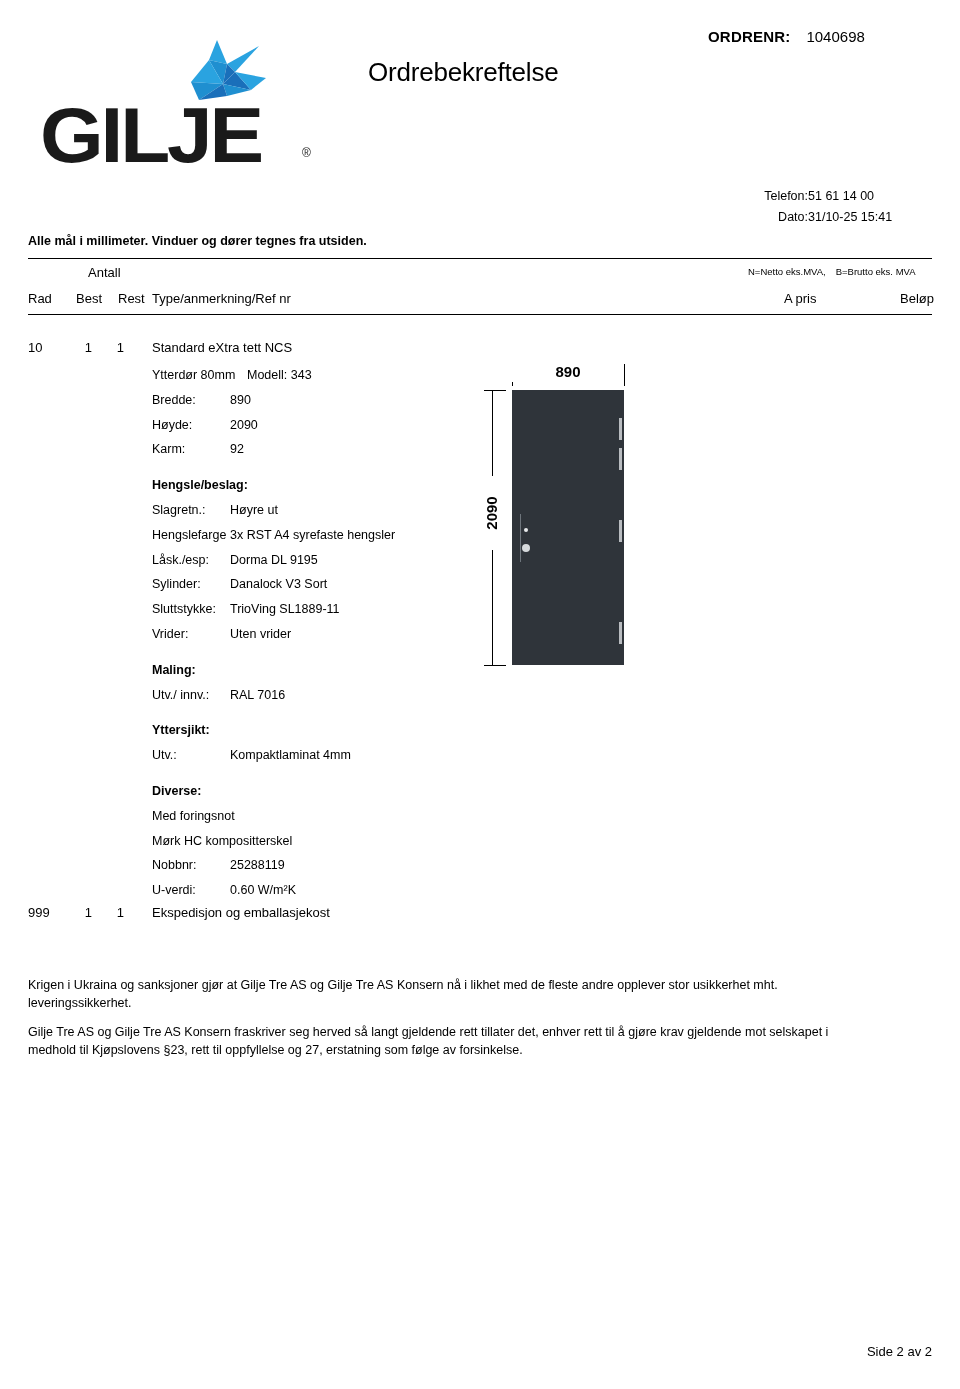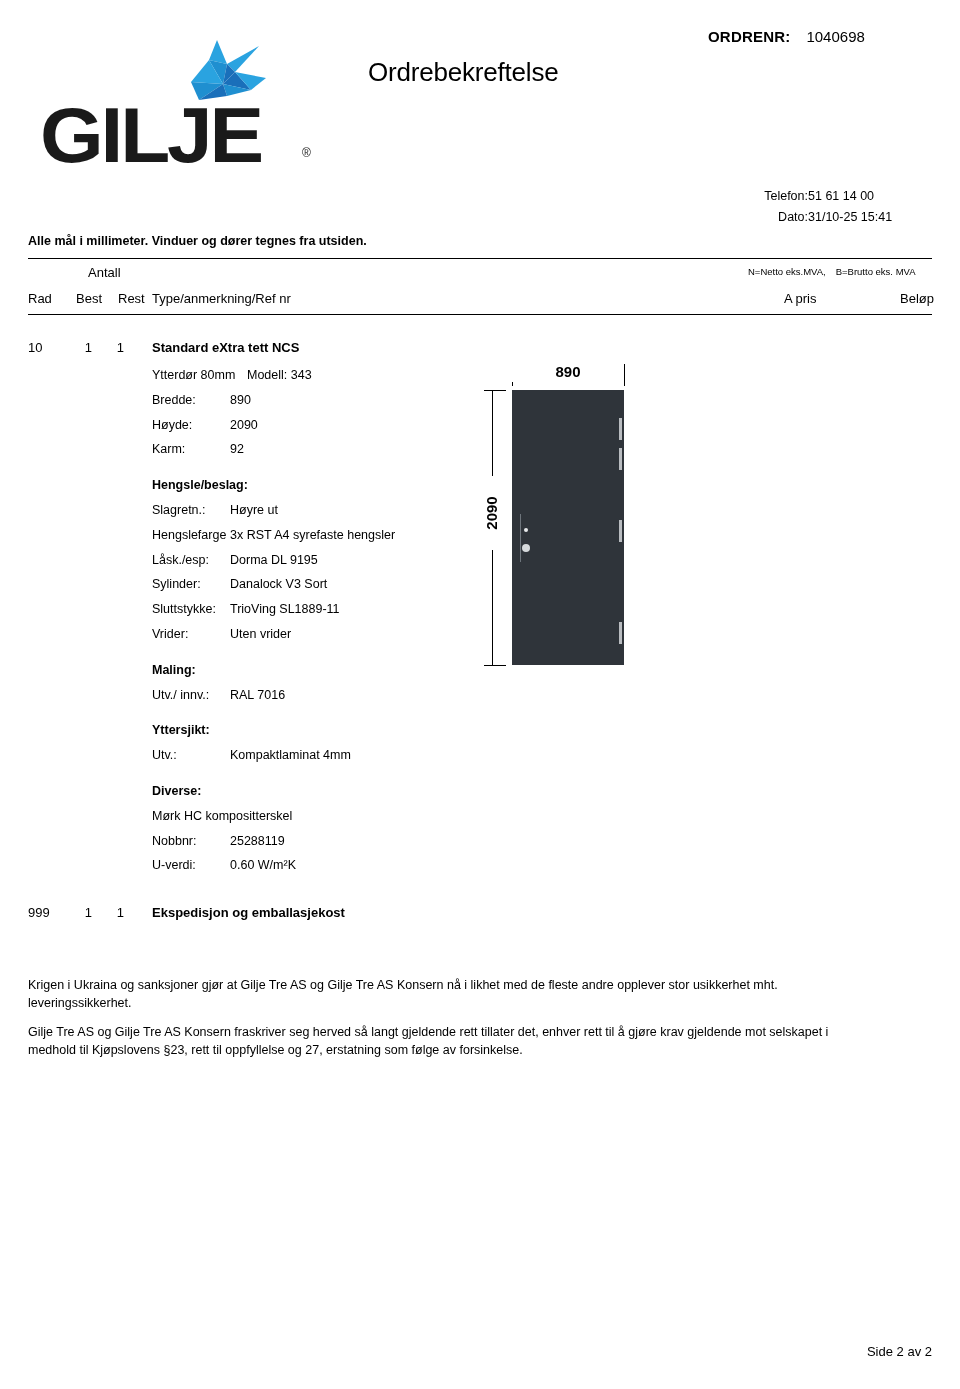--- a/index.html
+++ b/index.html
@@ -157,21 +157,21 @@
   .row999-rad  { left: 28px;  top: 905px; }
   .row999-best { left: 80px;  top: 905px; }
   .row999-rest { left: 112px; top: 905px; }
 
   .spec {
     position: absolute;
     left: 152px;
     font-size: 13px;
   }
   .spec-title {
-    font-weight: bold;
+    font-weight: normal;
     white-space: nowrap;
   }
   .row10-title  { top: 340px; }
   .row999-title { top: 905px; }
 
   .spec-body {
     position: absolute;
     left: 152px;
     top: 363px;
     width: 300px;
@@ -446,20 +446,23 @@
 
     <span class="sgroup">Yttersjikt:</span>
     <span class="sline">
       <span class="k">Utv.:</span><span class="v">Kompaktlaminat 4mm</span>
     </span>
 
     <span class="sgap"></span>
 
     <span class="sgroup">Diverse:</span>
     <span class="sline plain">
+      <span class="k">Med foringsnot</span>
+    </span>
+    <span class="sline plain">
       <span class="k">Mørk HC kompositterskel</span>
     </span>
     <span class="sline">
       <span class="k">Nobbnr:</span><span class="v">25288119</span>
     </span>
     <span class="sline">
       <span class="k">U-verdi:</span><span class="v">0.60 W/m²K</span>
     </span>
   </div>
 

